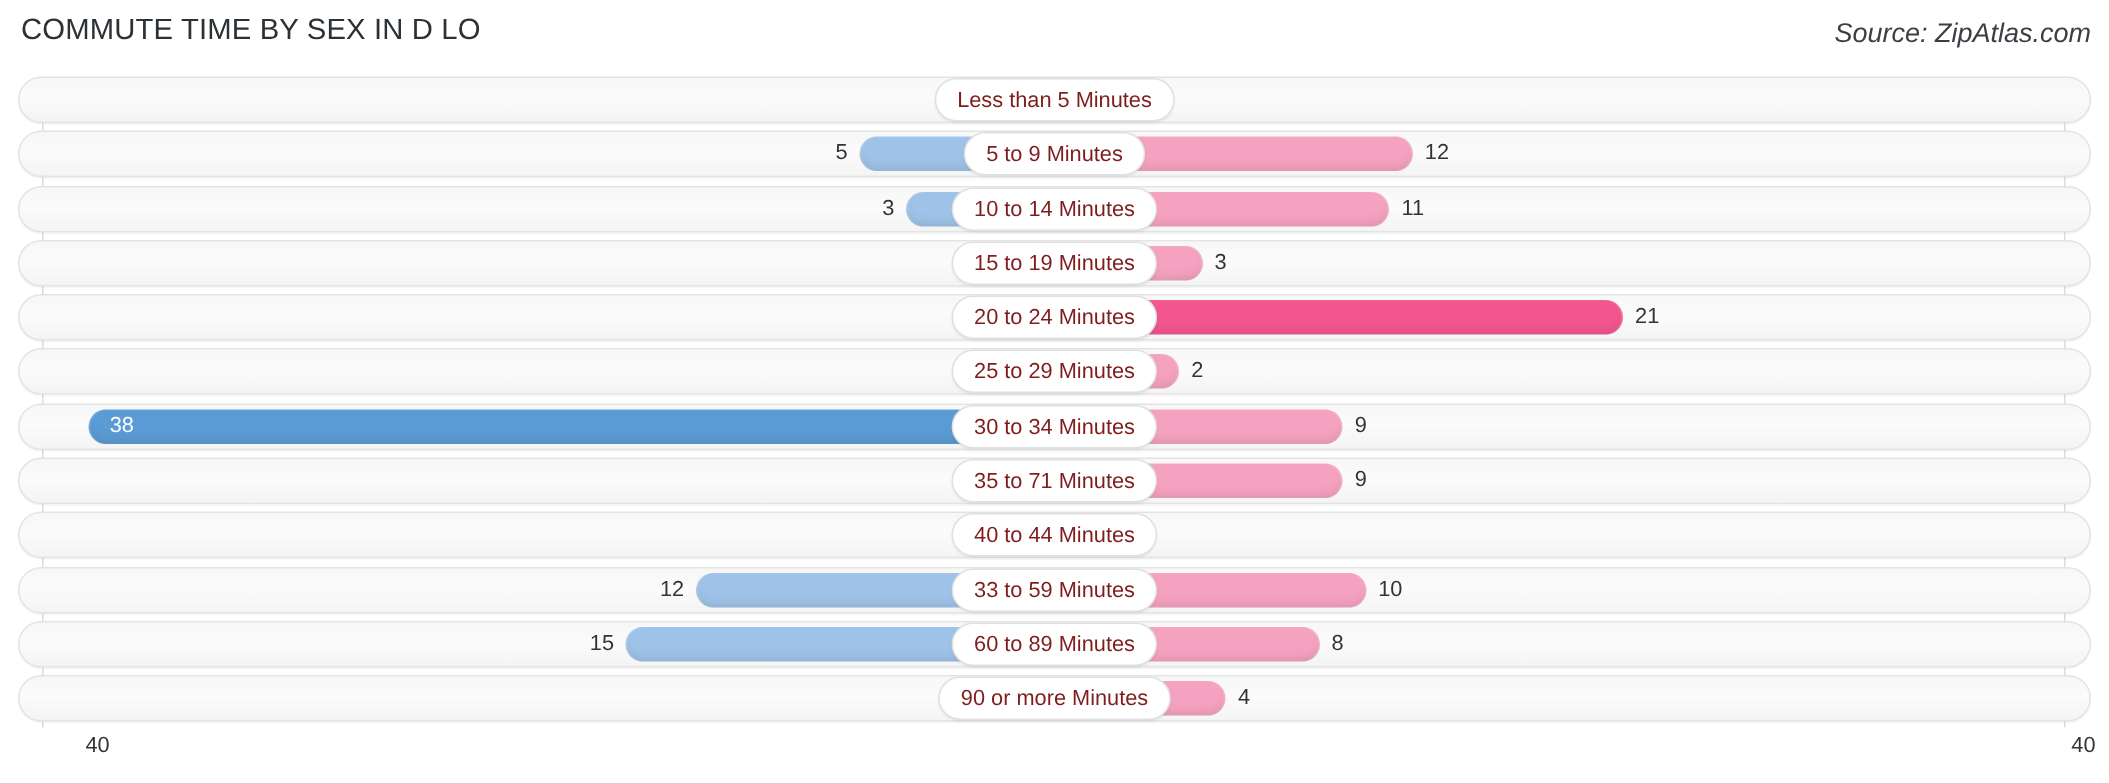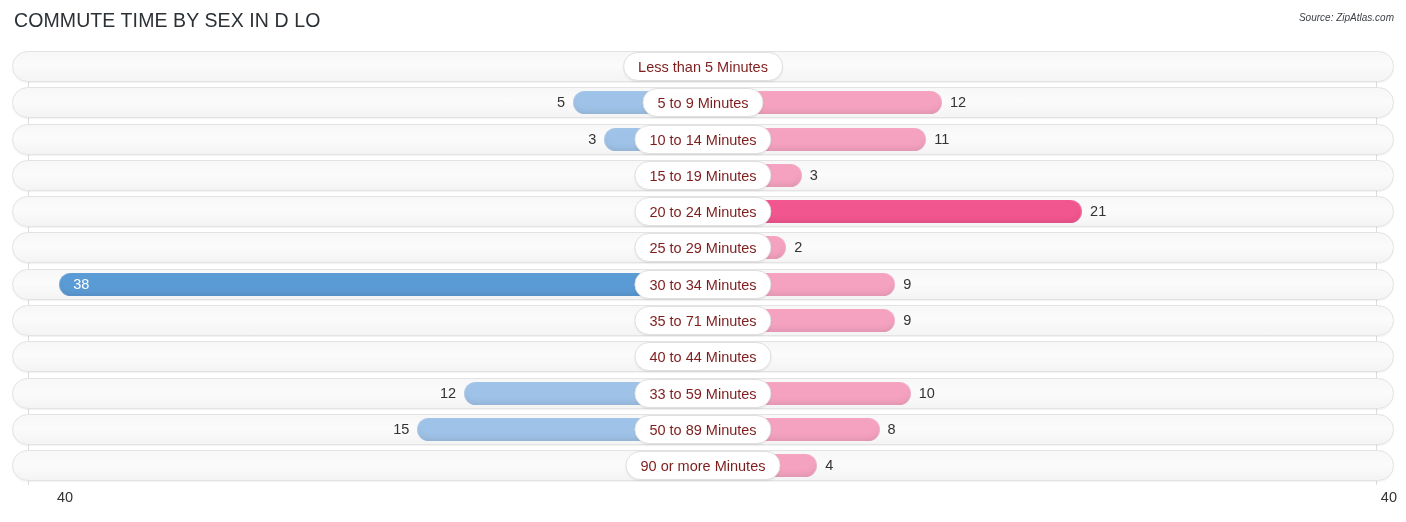--- a/index.html
+++ b/index.html
@@ -38,21 +38,21 @@
     font-size: 19.5px;
     font-weight: 400;
     letter-spacing: 0.1px;
     color: #2c3136;
     white-space: nowrap;
   }
   .chart-source {
     position: absolute;
     right: 12px;
     top: 12px;
-    font-size: 10px;
+    font-size: 18px;
     font-style: italic;
     color: #3b3f44;
     white-space: nowrap;
   }
 
   
   .plot {
     position: absolute;
     left: 0;
     top: 51px;
@@ -291,21 +291,21 @@
           <div class="val val-male" style="left: 398.1px; width: 58px;">12</div>
           <div class="val val-female" style="left: 918.75px; width: 58px;">10</div>
           <div class="cat-pill">33 to 59 Minutes</div>
         </div>
         <div class="row">
           <div class="row-track"></div>
           <div class="bar bar-male" style="left: 417.375px; width: 285.625px; background: rgb(159, 195, 232);"></div>
           <div class="bar bar-female" style="left: 703px; width: 176.6px; background: rgb(245, 162, 192);"></div>
           <div class="val val-male" style="left: 351.375px; width: 58px;">15</div>
           <div class="val val-female" style="left: 887.6px; width: 58px;">8</div>
-          <div class="cat-pill">50 to 89 Minutes</div>
+          <div class="cat-pill">60 to 89 Minutes</div>
         </div>
         <div class="row">
           <div class="row-track"></div>
           <div class="bar bar-male rounded-both" style="left: 651px; width: 52px; background: rgb(174, 203, 235);"></div>
           <div class="bar bar-female" style="left: 703px; width: 114.3px; background: rgb(245, 162, 192);"></div>
           <div class="val val-male" style="left: 585px; width: 58px;">0</div>
           <div class="val val-female" style="left: 825.3px; width: 58px;">4</div>
           <div class="cat-pill">90 or more Minutes</div>
         </div>
       </div>

